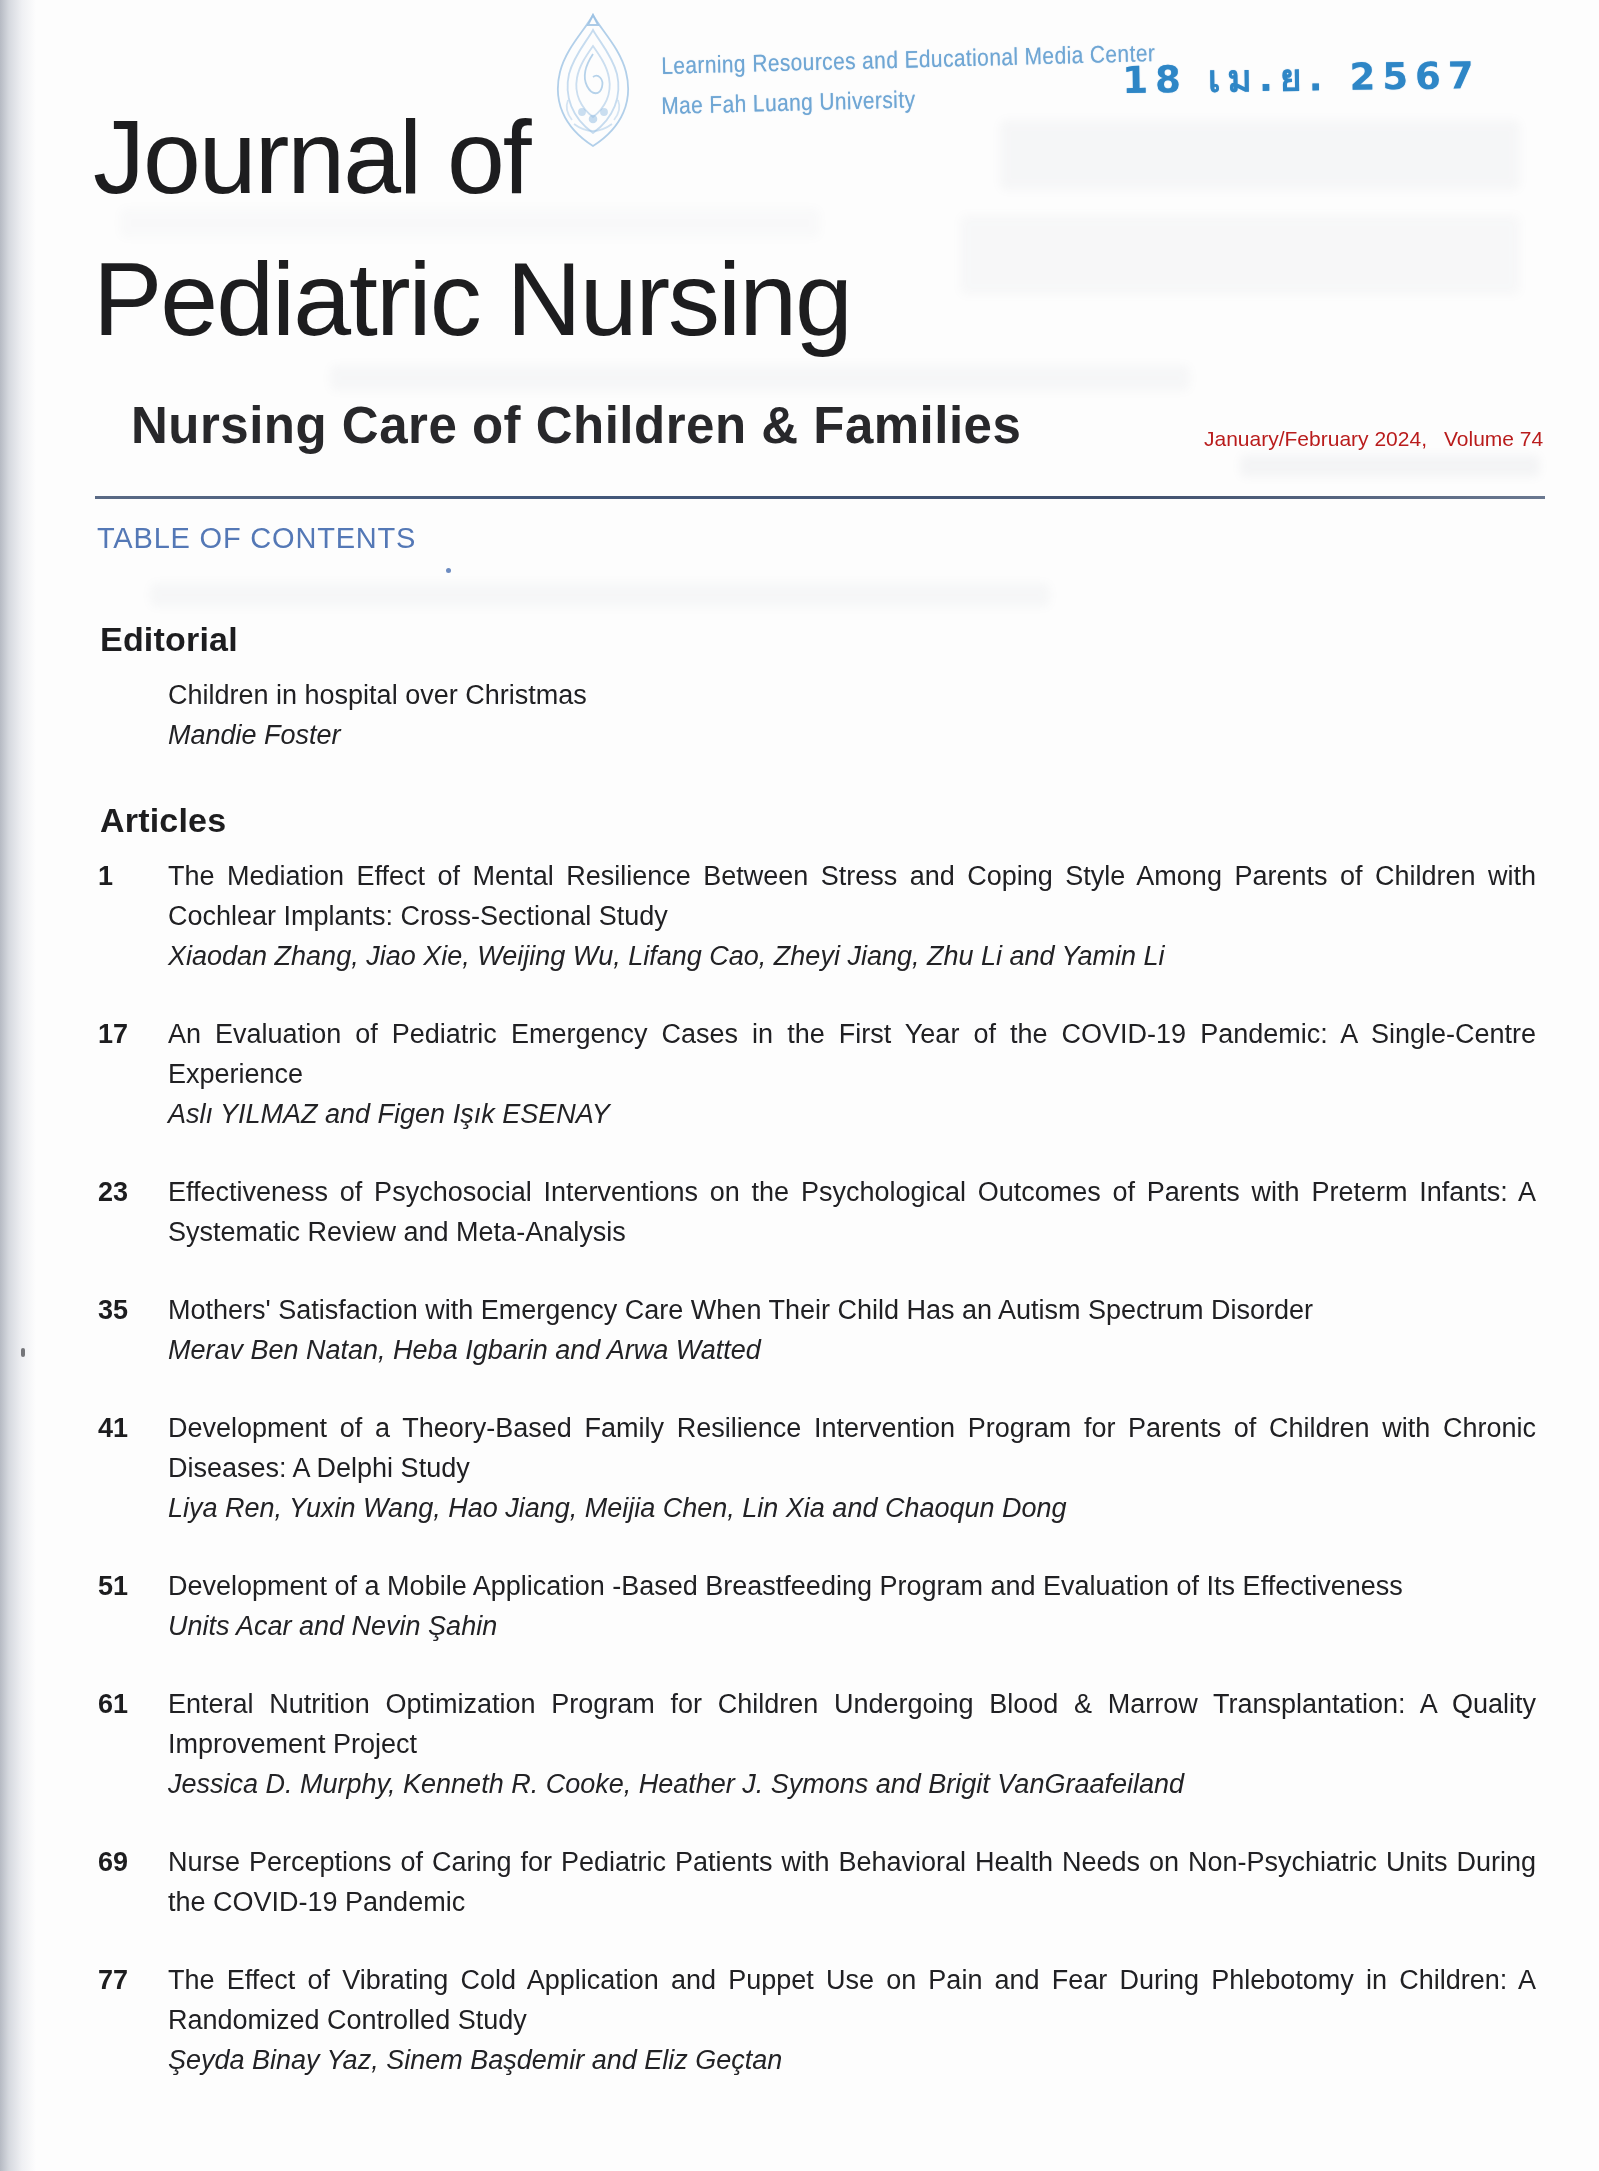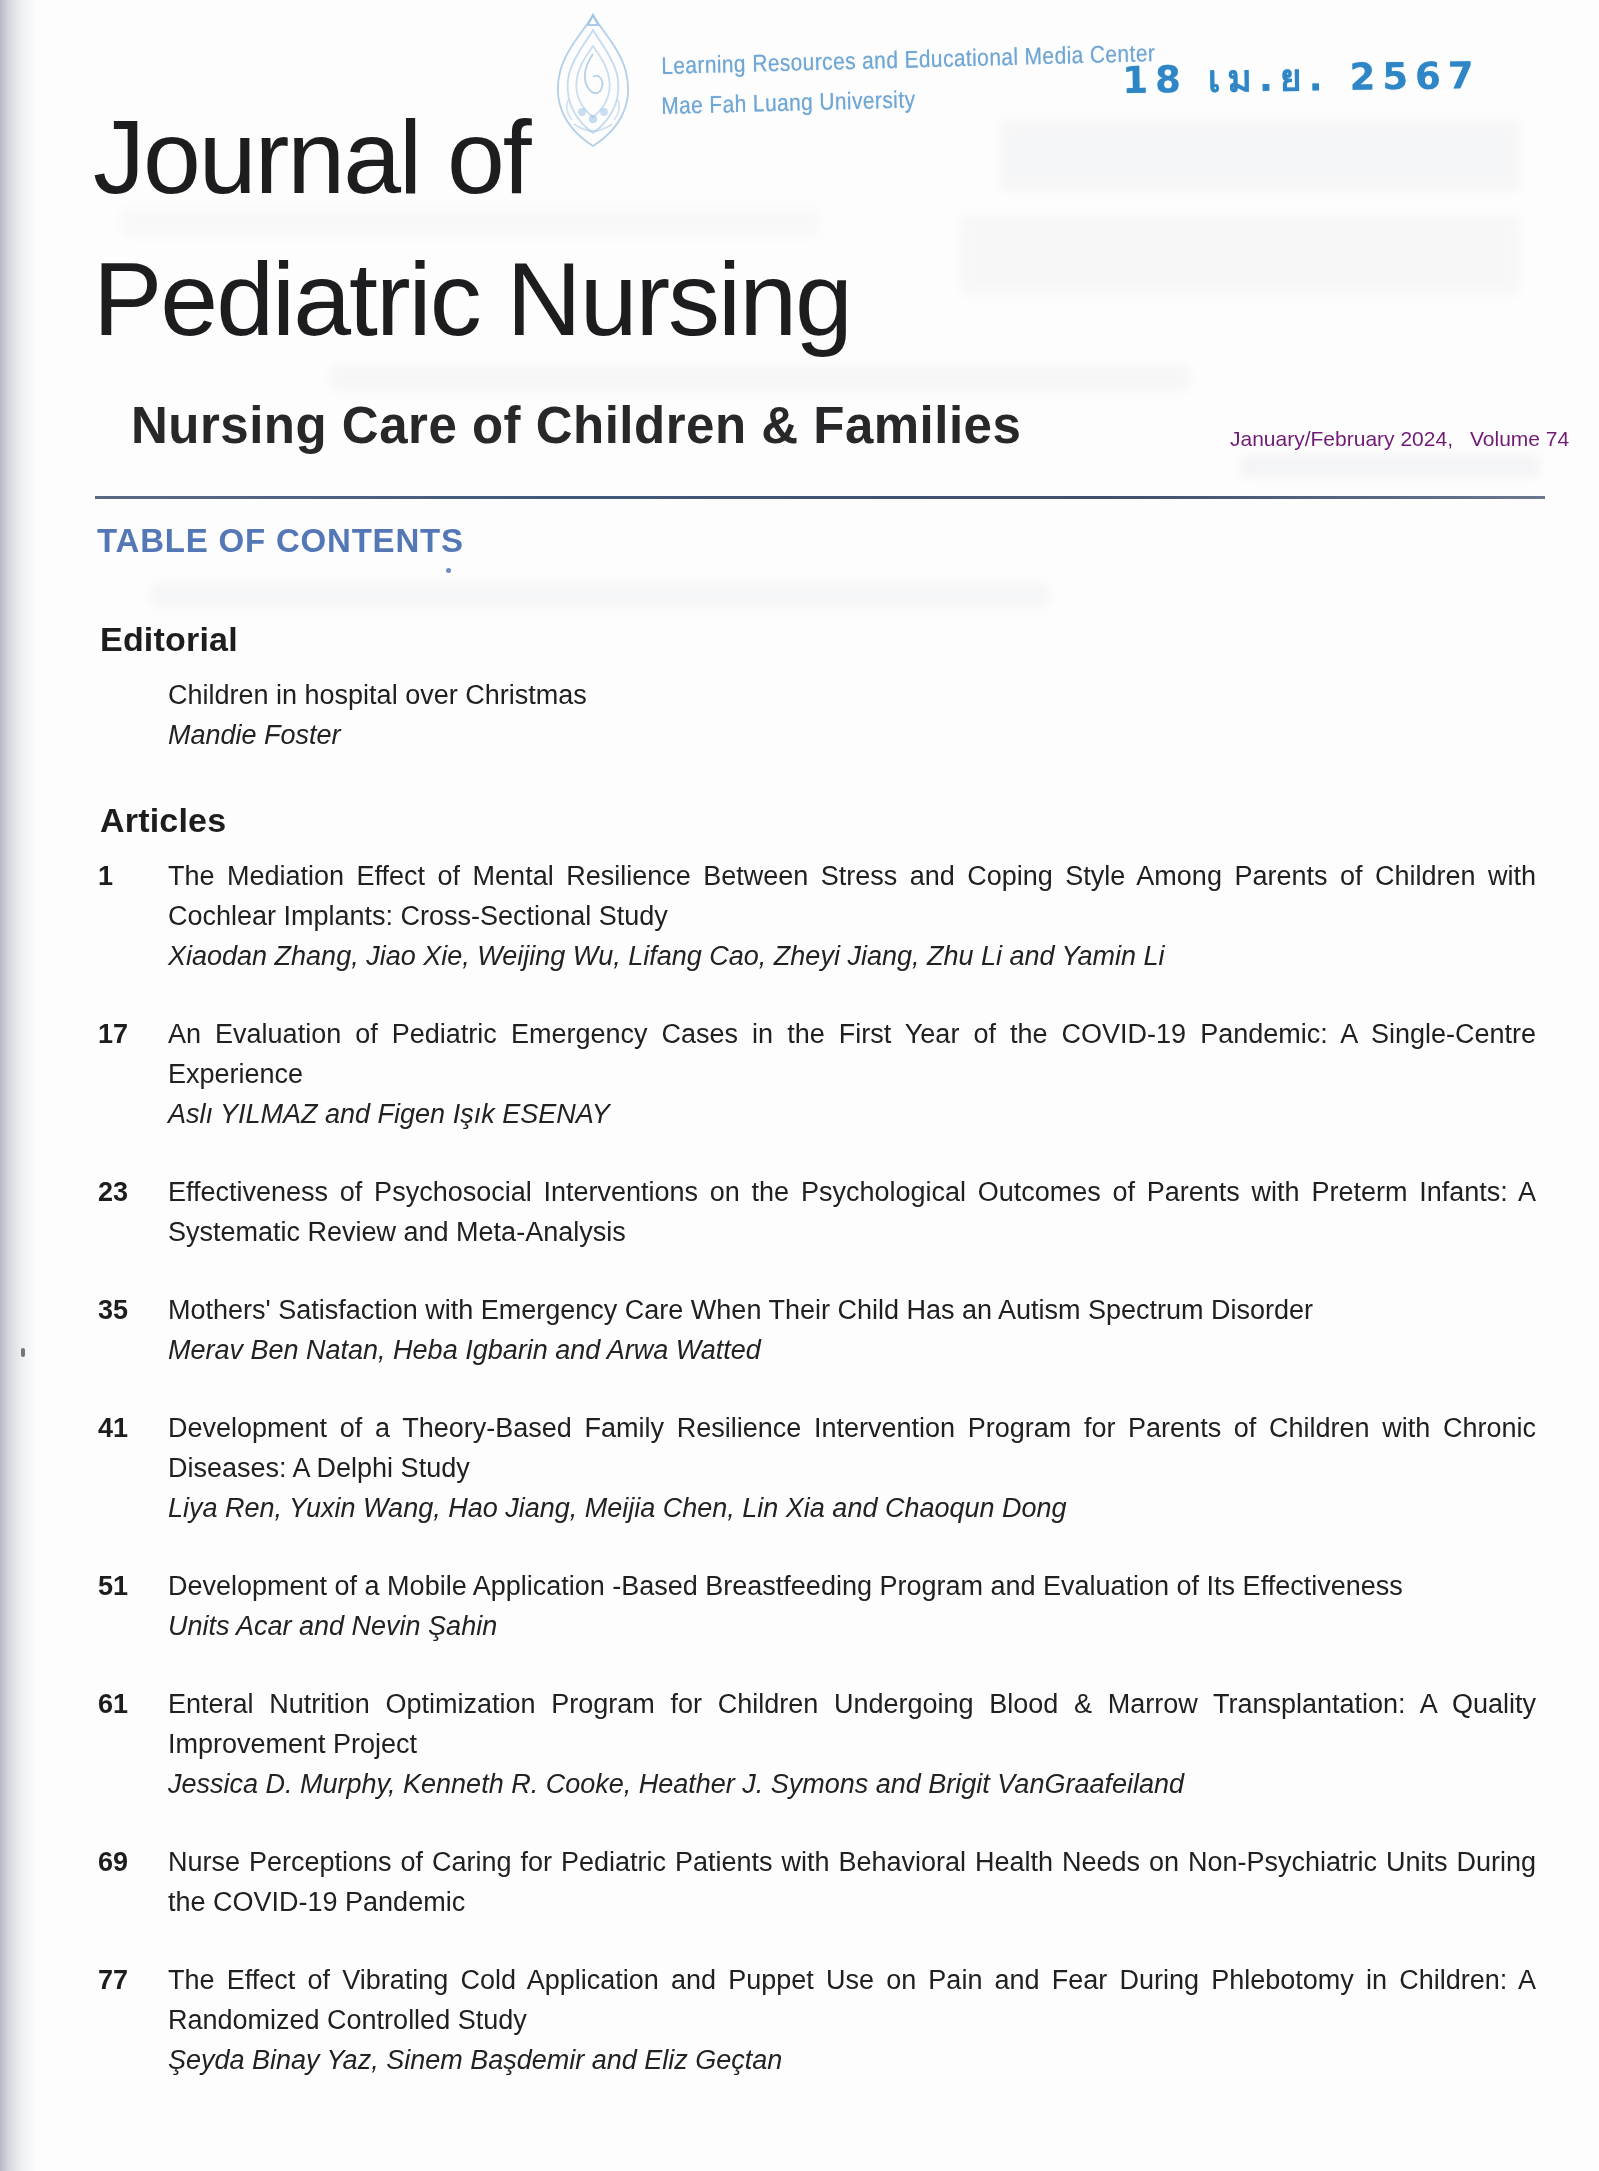--- a/index.html
+++ b/index.html
@@ -56,31 +56,31 @@
     position:absolute;left:93px;top:86px;
     font-size:104px;font-weight:normal;letter-spacing:-2px;
     line-height:142px;color:var(--ink,#1d1d1f);
   }
   .subtitle{
     position:absolute;left:95px;top:396px;
     font-size:51px;font-weight:700;letter-spacing:.5px;
     color:#28282b;white-space:nowrap;margin-left:36px;
   }
   .issue-info{
-    position:absolute;left:1230px;top:427px;
-    font-size:21px;color:#701a75;white-space:nowrap;
+    position:absolute;left:1204px;top:427px;
+    font-size:21px;color:#b91c1c;white-space:nowrap;
   }
   .issue-info .vol{margin-left:17px;}
   .rule{
     position:absolute;left:95px;top:496px;width:1450px;height:3px;
     background:linear-gradient(90deg,#5a6a85,var(--rule,#44597c) 30%,#3f4f6d 70%,#6a7890);
   }
   .toc-heading{
     position:absolute;left:97px;top:522px;
-    font-size:33px;font-weight:bold;letter-spacing:.8px;
+    font-size:29px;font-weight:normal;letter-spacing:.8px;
     color:var(--accent,#5478b6);
   }
   .stray-dot{
     position:absolute;left:446px;top:568px;width:5px;height:5px;border-radius:50%;
     background:var(--accent,#5478b6);opacity:.85;
   }
   .speck{position:absolute;left:21px;top:1348px;width:4px;height:9px;background:#55565a;border-radius:2px;opacity:.8;}
 
   
   .toc{

